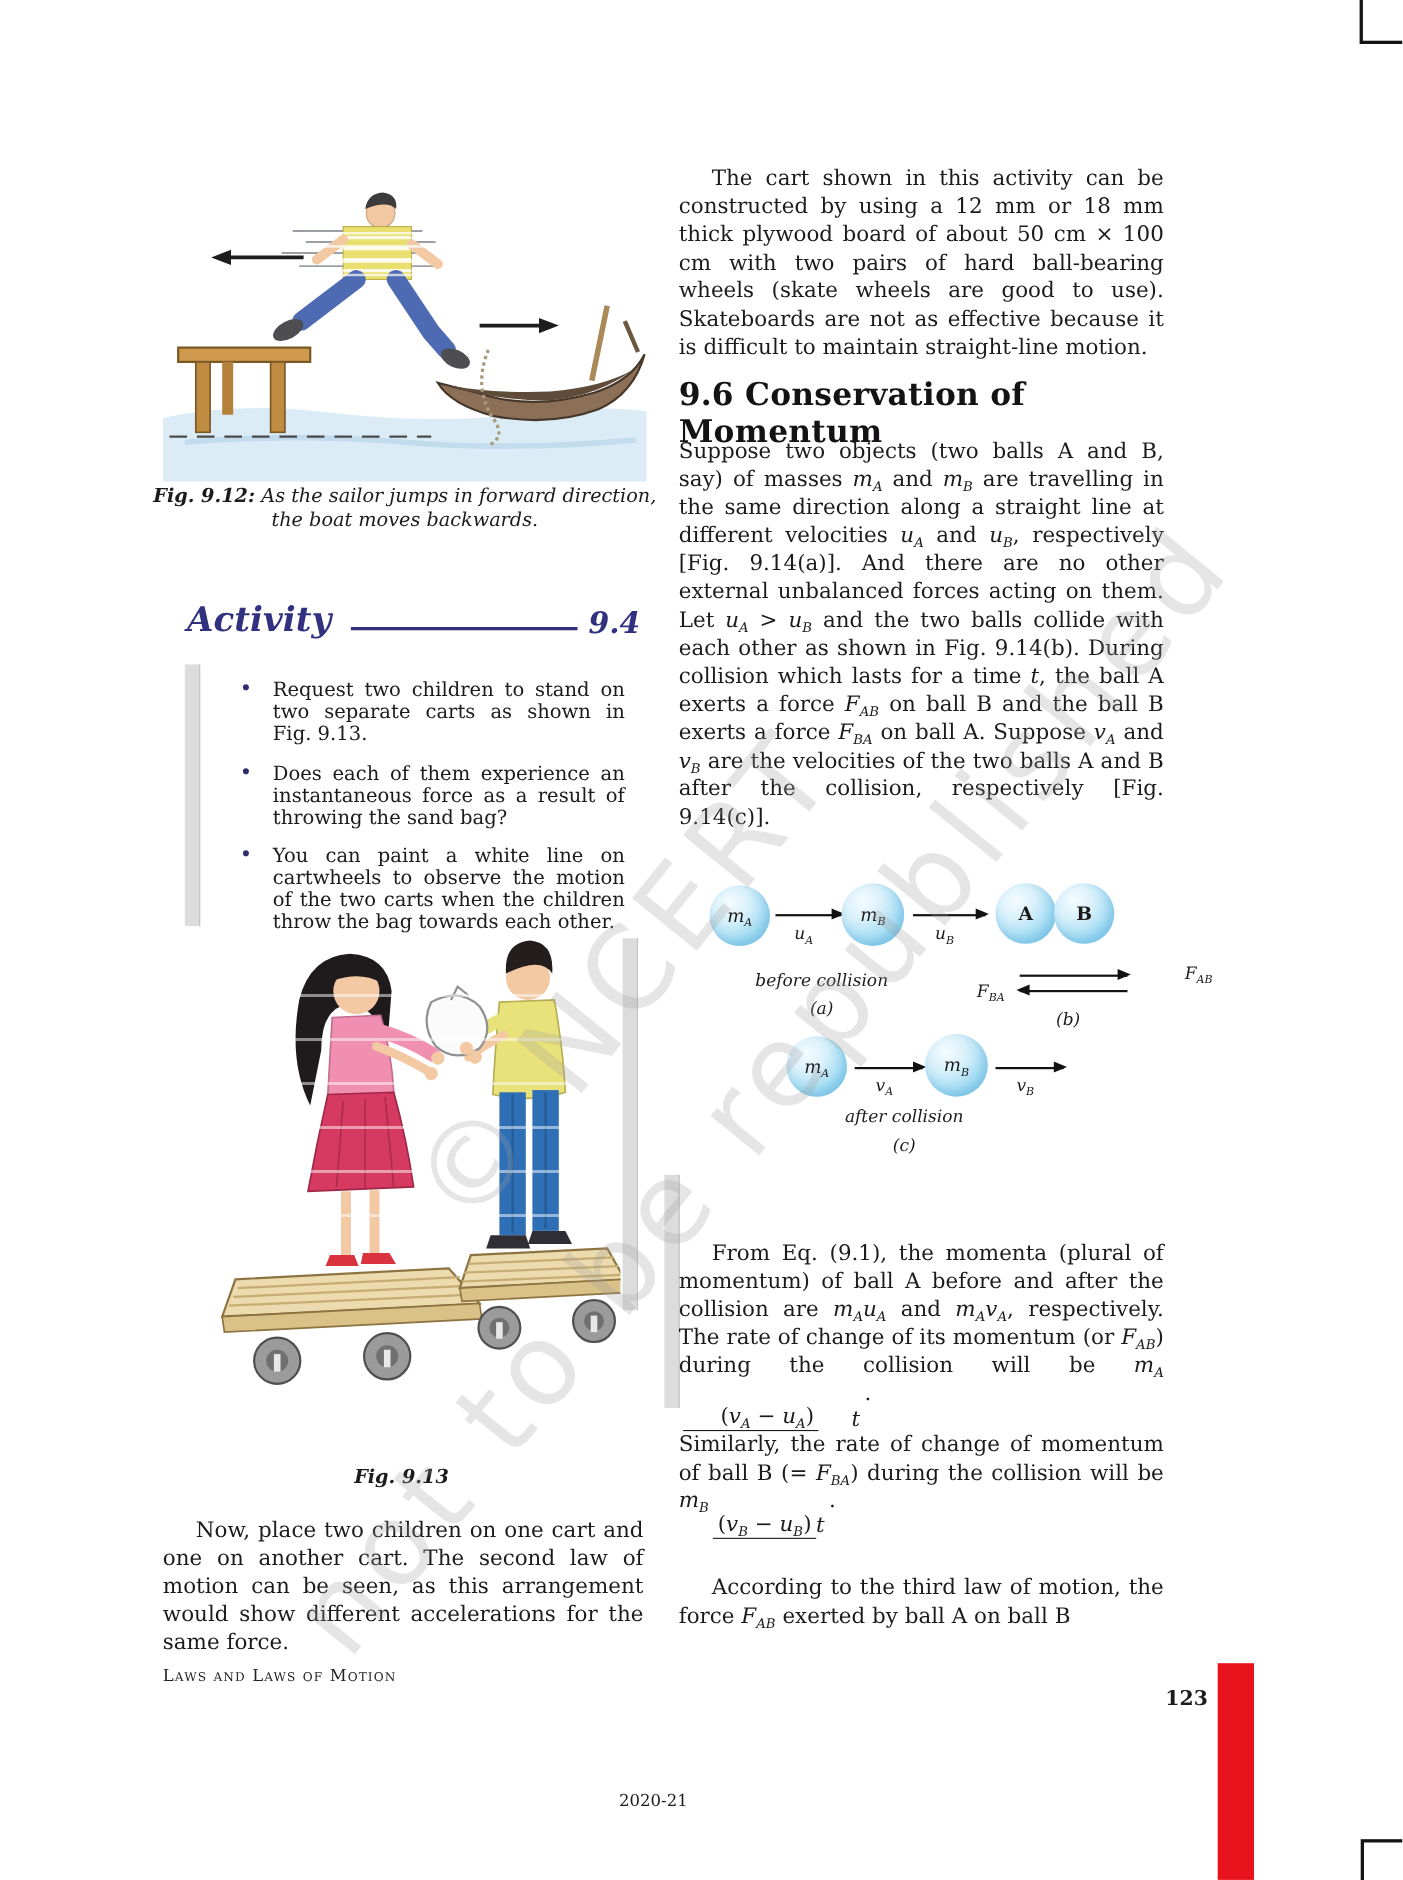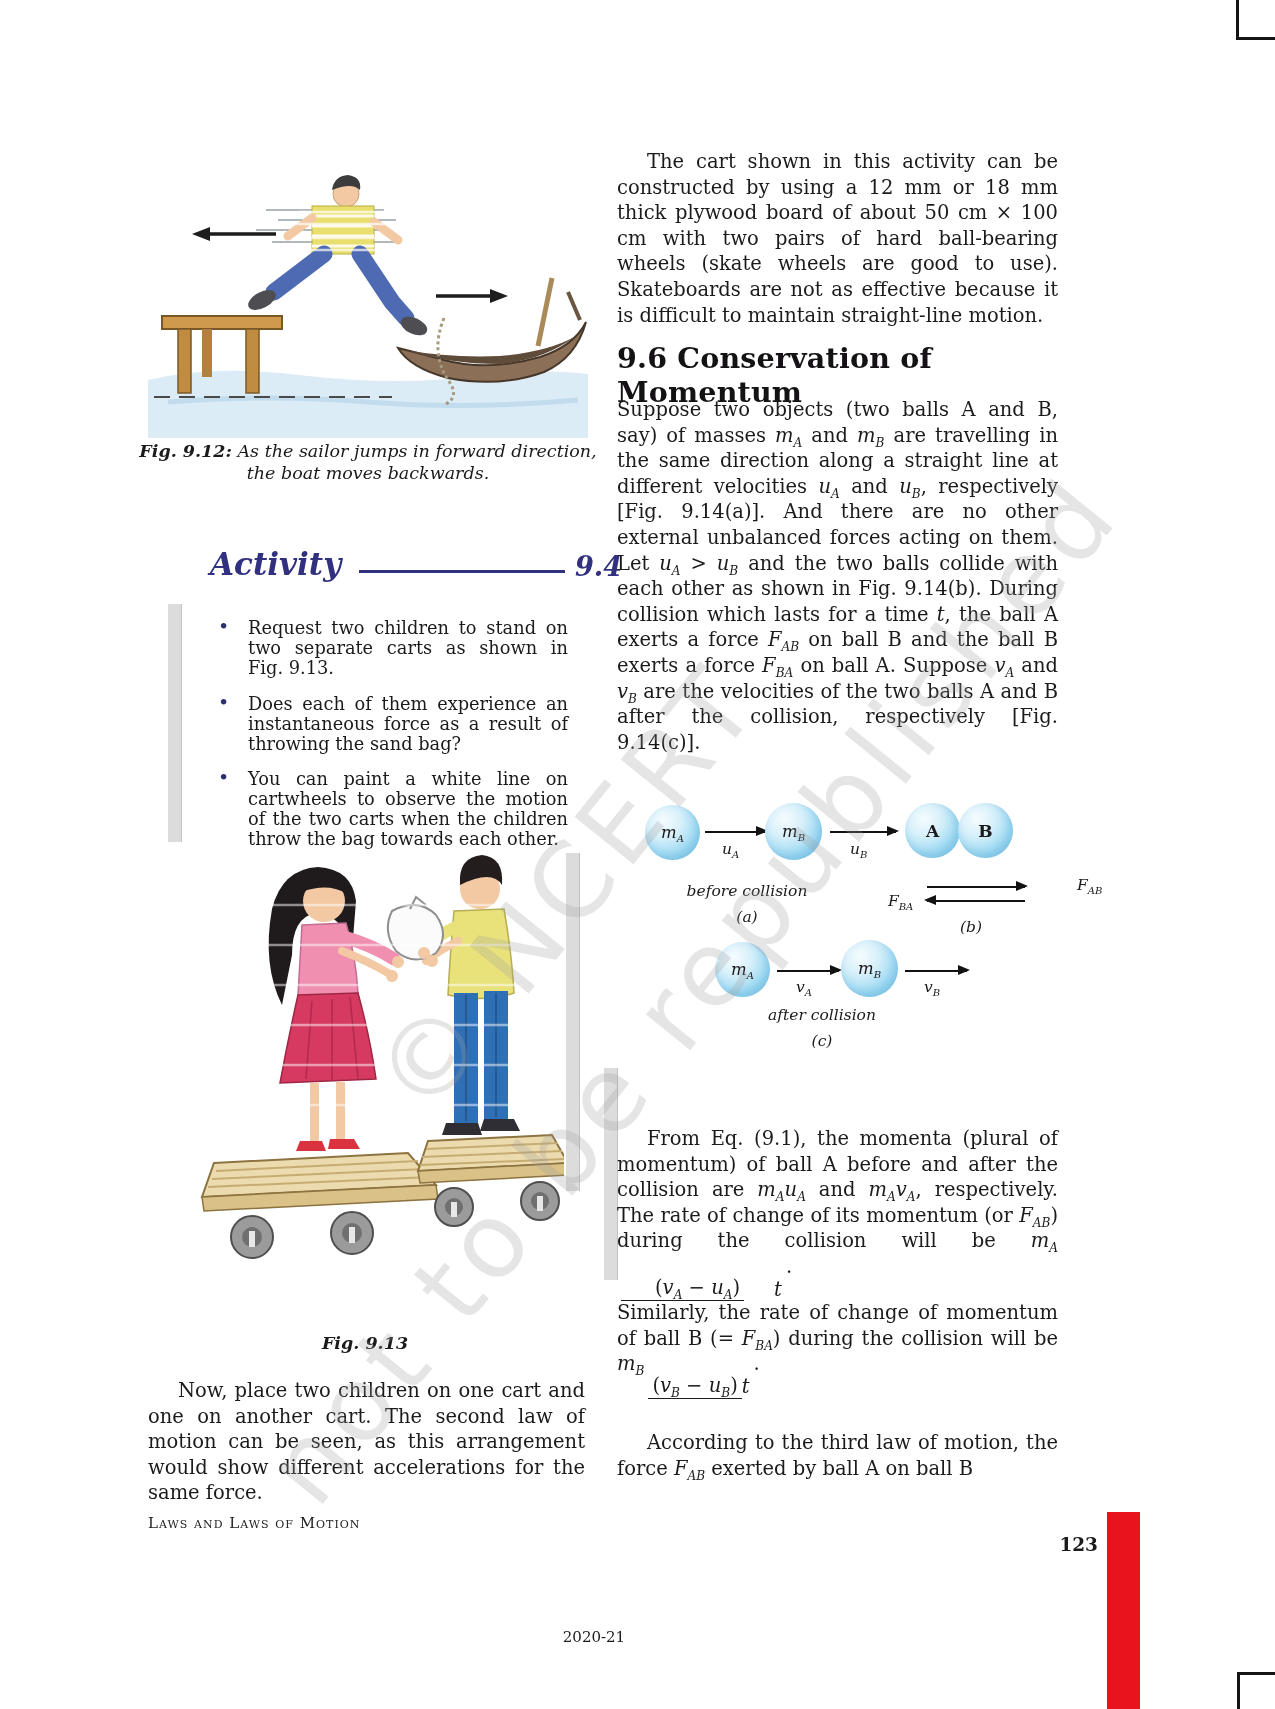--- a/index.html
+++ b/index.html
@@ -14,21 +14,21 @@
   .frac{display:inline-flex;align-items:center;vertical-align:-1.1em;
         line-height:1.18;margin:0 4px;text-align:center;}
   .frac .num{border-bottom:1.6px solid #1c1a1b;padding:0 4px 1px;}
   .frac .den{padding-top:1px;}
   
   .caption{font-size:17.5px;line-height:22px;font-style:italic;margin:0;}
   .caption .capb{font-weight:bold;}
   .center{text-align:center;}
   
   #head96{font-size:28.5px;font-weight:bold;margin:0;color:#141214;letter-spacing:0.2px;}
-  #activity-head{display:flex;align-items:flex-end;margin-left:40px;}
+  #activity-head{display:flex;align-items:flex-end;}
   .act-title{font-size:31px;font-style:italic;font-weight:bold;color:#31317f;}
   .act-num{font-size:27px;font-style:italic;font-weight:bold;color:#31317f;text-align:center;}
   .act-rule{flex:1;border-bottom:3px solid #31317f;margin:0 10px 9px 18px;height:0;}
   
   #activity-list{list-style:none;margin:0;padding:0;}
   #activity-list li{position:relative;padding-left:36px;margin:16px;text-align:justify;}
   #activity-list li::before{content:"•";position:absolute;left:6px;top:-1px;color:#2e2e6e;font-size:19px;}
   
   .gbar{background:#dcdcdc;border-right:1px solid #c2c2c2;}
   

